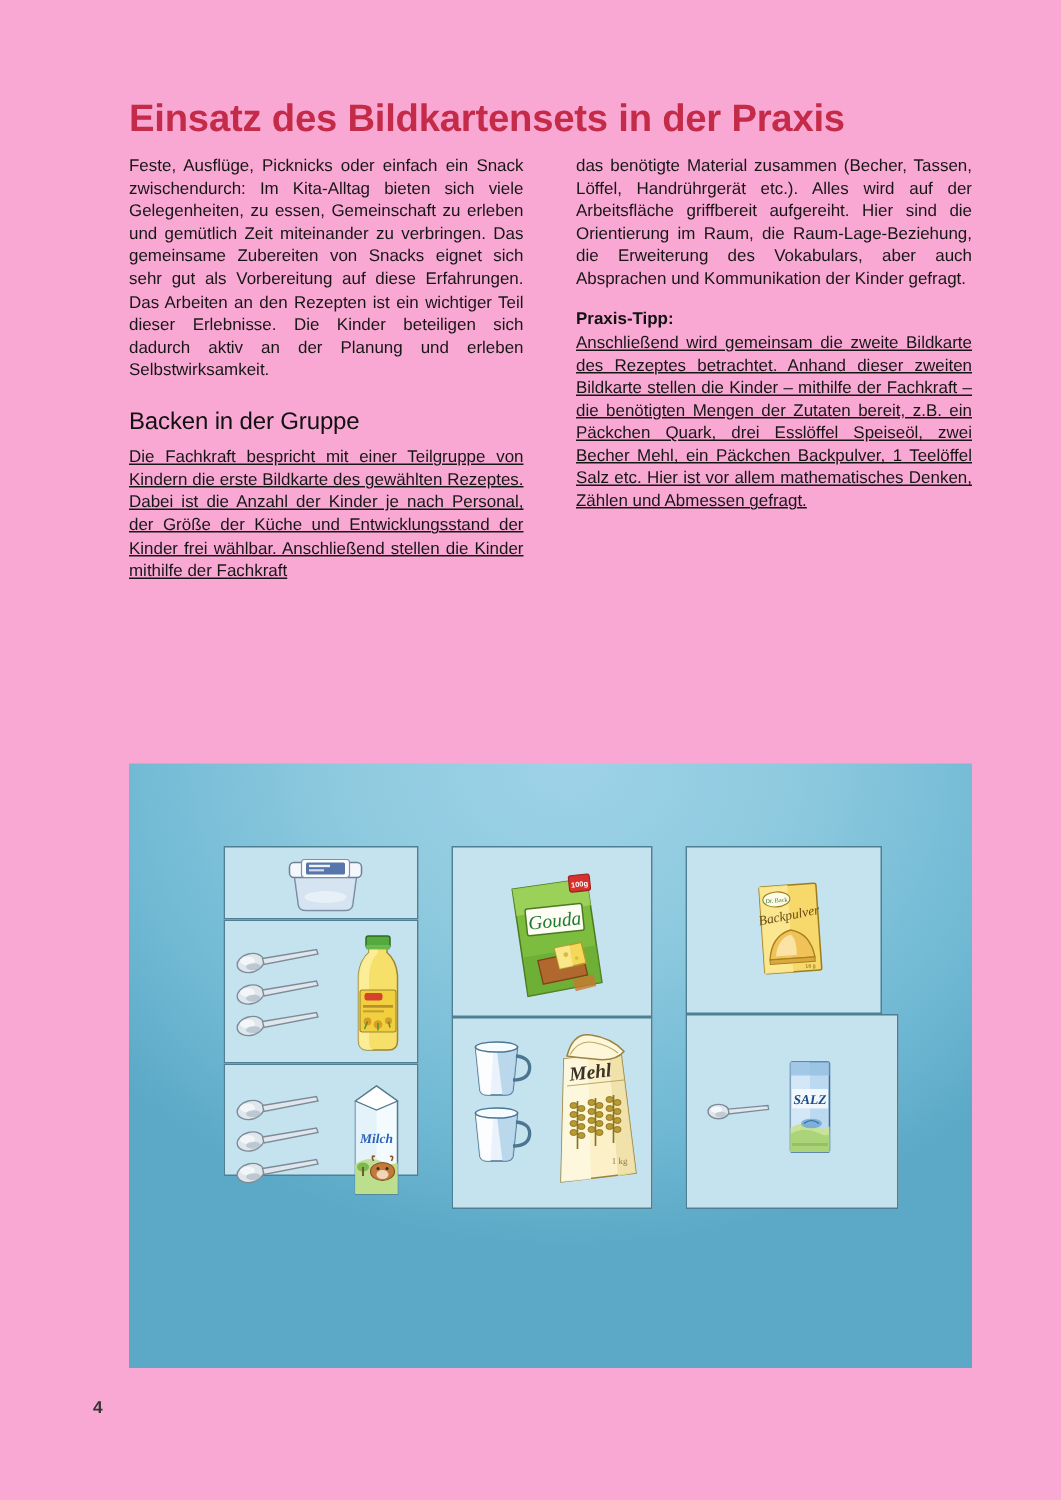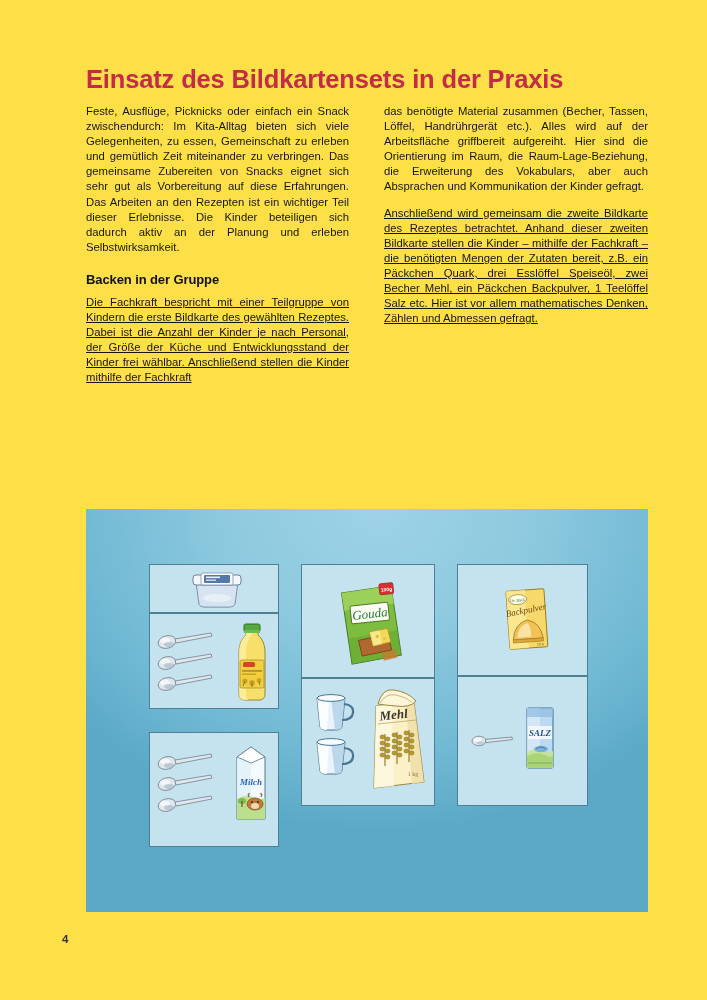--- a/index.html
+++ b/index.html
@@ -12,21 +12,21 @@
     height: 1000px;
     position: relative;
     font-family: "Liberation Sans", sans-serif;
     color: #1a1a1a;
     overflow: hidden;
   }
 
   .page {
     position: absolute;
     inset: 0;
-    background: #fde047;
+    background: #f9a8d4;
   }
 
   
   #page-title {
     position: absolute;
     left: 86px;
     top: 64px;
     width: 560px;
     font-size: 25.5px;
     font-weight: bold;
@@ -47,22 +47,22 @@
     color: #161616;
   }
   #col-left  { left: 86px;  width: 263px; }
   #col-right { left: 384px; width: 264px; }
 
   .para { margin: 0 0 11px 0; text-align: justify; }
   .para.last { margin-bottom: 0; text-decoration: underline; }
 
   .subhead {
     margin: 17px 0 7px 0;
-    font-size: 13px;
-    font-weight: bold;
+    font-size: 16px;
+    font-weight: normal;
     color: #111;
     letter-spacing: -0.1px;
     line-height: 1.2;
   }
 
   .tip-label {
     margin: 0 0 1px 0;
     font-size: 11.3px;
     font-weight: bold;
     color: #111;
@@ -82,27 +82,27 @@
   .card {
     position: absolute;
     background: #c5e3ef;
     border: 1px solid #4e7f93;
     box-sizing: border-box;
   }
 
   
   #card-quark  { left: 63px;  top: 55px;  width: 130px; height: 49px; }
   #card-oil    { left: 63px;  top: 104px; width: 130px; height: 96px; }
-  #card-milk   { left: 63px;  top: 200px; width: 130px; height: 115px; margin-top: 23px; }
+  #card-milk   { left: 63px;  top: 200px; width: 130px; height: 75px; }
   
   #card-cheese { left: 215px; top: 55px;  width: 134px; height: 114px; }
   #card-flour  { left: 215px; top: 169px; width: 134px; height: 128px; }
   
   #card-powder { left: 371px; top: 55px;  width: 131px; height: 112px; }
-  #card-salt   { left: 371px; top: 167px; width: 131px; height: 130px; }
+  #card-salt   { left: 371px; top: 167px; width: 142px; height: 130px; }
 
   .art { position: absolute; }
 
   
   svg { display: block; overflow: visible; }
 
   
   #page-number {
     position: absolute;
     left: 62px;
@@ -120,20 +120,21 @@
   <div id="page-title">Einsatz des Bildkartensets in der Praxis</div>
 
   <div id="col-left" class="col">
     <p class="para">Feste, Ausflüge, Picknicks oder einfach ein Snack zwischendurch: Im Kita-Alltag bieten sich viele Gelegenheiten, zu essen, Gemeinschaft zu erleben und gemütlich Zeit miteinander zu verbringen. Das gemeinsame Zubereiten von Snacks eignet sich sehr gut als Vorbereitung auf diese Erfahrungen. Das Arbeiten an den Rezepten ist ein wichtiger Teil dieser Erlebnisse. Die Kinder beteiligen sich dadurch aktiv an der Planung und erleben Selbstwirksamkeit.</p>
     <h2 class="subhead">Backen in der Gruppe</h2>
     <p class="para last">Die Fachkraft bespricht mit einer Teilgruppe von Kindern die erste Bildkarte des gewählten Rezeptes. Dabei ist die Anzahl der Kinder je nach Personal, der Größe der Küche und Entwicklungsstand der Kinder frei wählbar. Anschließend stellen die Kinder mithilfe der Fachkraft</p>
   </div>
 
   <div id="col-right" class="col">
     <p class="para">das benötigte Material zusammen (Becher, Tassen, Löffel, Handrührgerät etc.). Alles wird auf der Arbeitsfläche griffbereit aufgereiht. Hier sind die Orientierung im Raum, die Raum-Lage-Beziehung, die Erweiterung des Vokabulars, aber auch Absprachen und Kommunikation der Kinder gefragt.</p>
+    <p class="tip-label">Praxis-Tipp:</p>
     <p class="para last">Anschließend wird gemeinsam die zweite Bildkarte des Rezeptes betrachtet. Anhand dieser zweiten Bildkarte stellen die Kinder – mithilfe der Fachkraft – die benötigten Mengen der Zutaten bereit, z.B. ein Päckchen Quark, drei Esslöffel Speiseöl, zwei Becher Mehl, ein Päckchen Backpulver, 1 Teelöffel Salz etc. Hier ist vor allem mathematisches Denken, Zählen und Abmessen gefragt.</p>
   </div>
 
   <div id="illustration">
 
     <div id="card-quark" class="card">
       <svg class="art" style="left:38px; top:5px;" width="58" height="40" viewBox="0 0 58 40">
         <path d="M8 12 L50 12 L47 34 Q46 37 42 37 L16 37 Q12 37 11 34 Z" fill="#eef4fb" stroke="#6d8099" stroke-width="1"></path>
         <path d="M8 12 L50 12 L47 34 Q46 37 42 37 L16 37 Q12 37 11 34 Z" fill="#b9cfe4" opacity="0.45"></path>
         <rect x="5" y="5" width="48" height="10" rx="3" fill="#f4f8fc" stroke="#6d8099" stroke-width="1"></rect>

